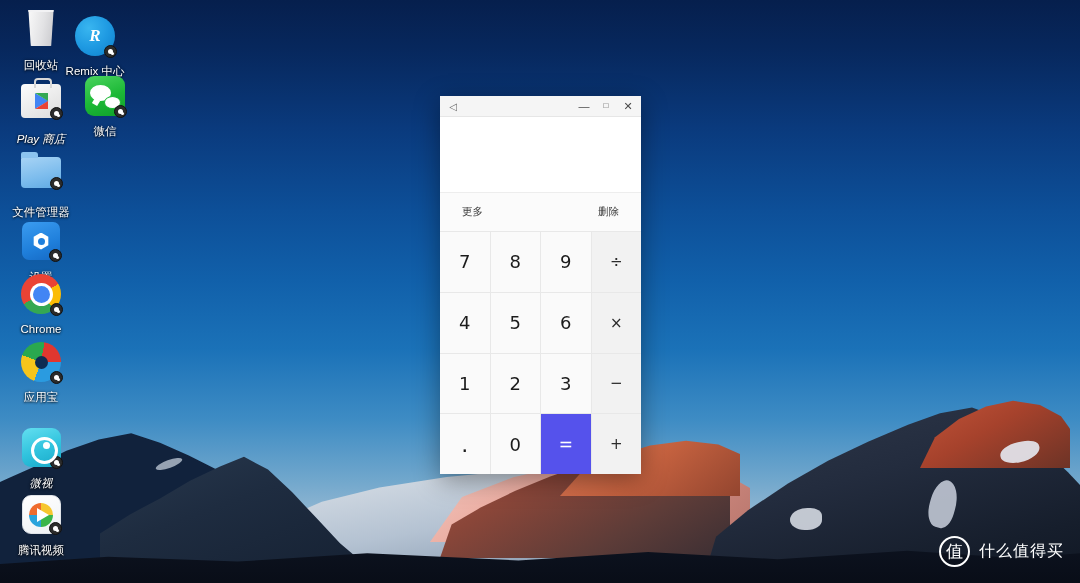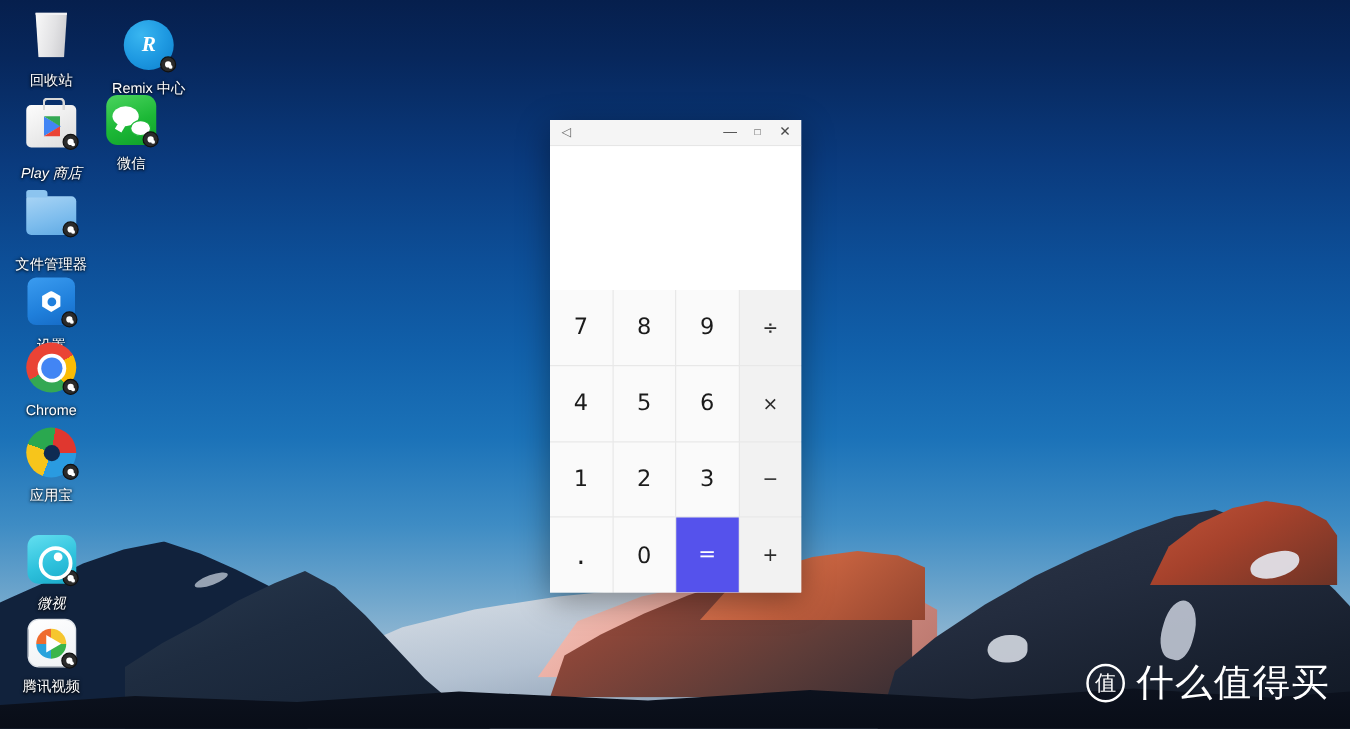--- a/index.html
+++ b/index.html
@@ -315,21 +315,21 @@
     display:flex; align-items:center; gap:9px;
     pointer-events:none;
   }
   #watermark .wm-circle{
     width:31px; height:31px; border-radius:50%;
     border:2.5px solid #fff; color:#fff; font-size:17px;
     display:flex; align-items:center; justify-content:center;
     font-family:"DejaVu Sans","Liberation Sans",sans-serif;
   }
   #watermark .wm-text{
-    color:#fff; font-size:30px; letter-spacing:1px;
+    color:#fff; font-size:16px; letter-spacing:1px;
     font-family:"DejaVu Sans","Liberation Sans",sans-serif;
   }
 </style>
 </head>
 <body>
 
 <div id="desktop">
   <div class="sky"></div>
   <div class="ridge-far-left"></div>
   <div class="glacier"></div>
@@ -348,21 +348,21 @@
 
 <div id="icon-layer">
 
   <div class="dicon" style="left:2px; top:6px;">
     <div class="glyph">
         <div class="ic-trash"></div>
       </div>
     <div class="label">回收站</div>
   </div>
 
-  <div class="dicon" style="left:80px; top:14px;">
+  <div class="dicon" style="left:56px; top:14px;">
     <div class="glyph">
       <div class="ic-remix">
           <span class="shortcut-badge"></span>
         </div>
     </div>
     <div class="label">Remix 中心</div>
   </div>
 
   <div class="dicon" style="left:2px; top:79px;font-style:italic;">
     <div class="glyph">
@@ -453,20 +453,24 @@
       <div class="tb-btn sq">□</div>
       <div class="tb-btn">✕</div>
     </div>
   </div>
 
   <div class="display">
     <div class="formula"></div>
     <div class="result"></div>
   </div>
 
+  <div class="util-row">
+    <div class="util-btn">更多</div>
+    <div class="util-btn">删除</div>
+  </div>
 
   <div class="keypad">
     <div class="key">7</div>
     <div class="key">8</div>
     <div class="key">9</div>
     <div class="key op">÷</div>
 
     <div class="key">4</div>
     <div class="key">5</div>
     <div class="key">6</div>

